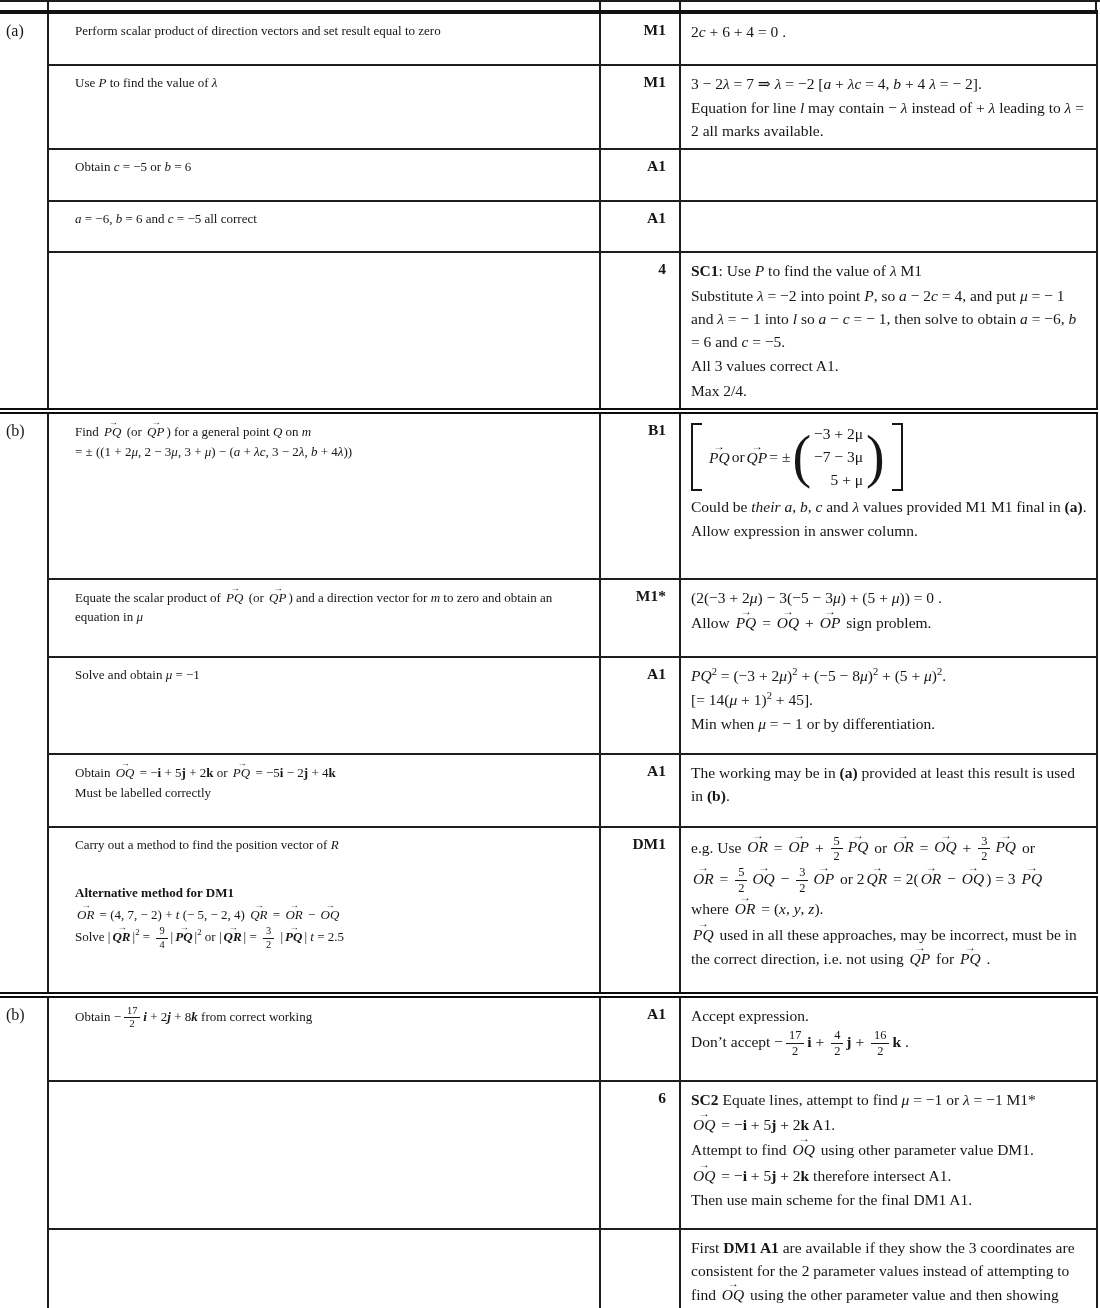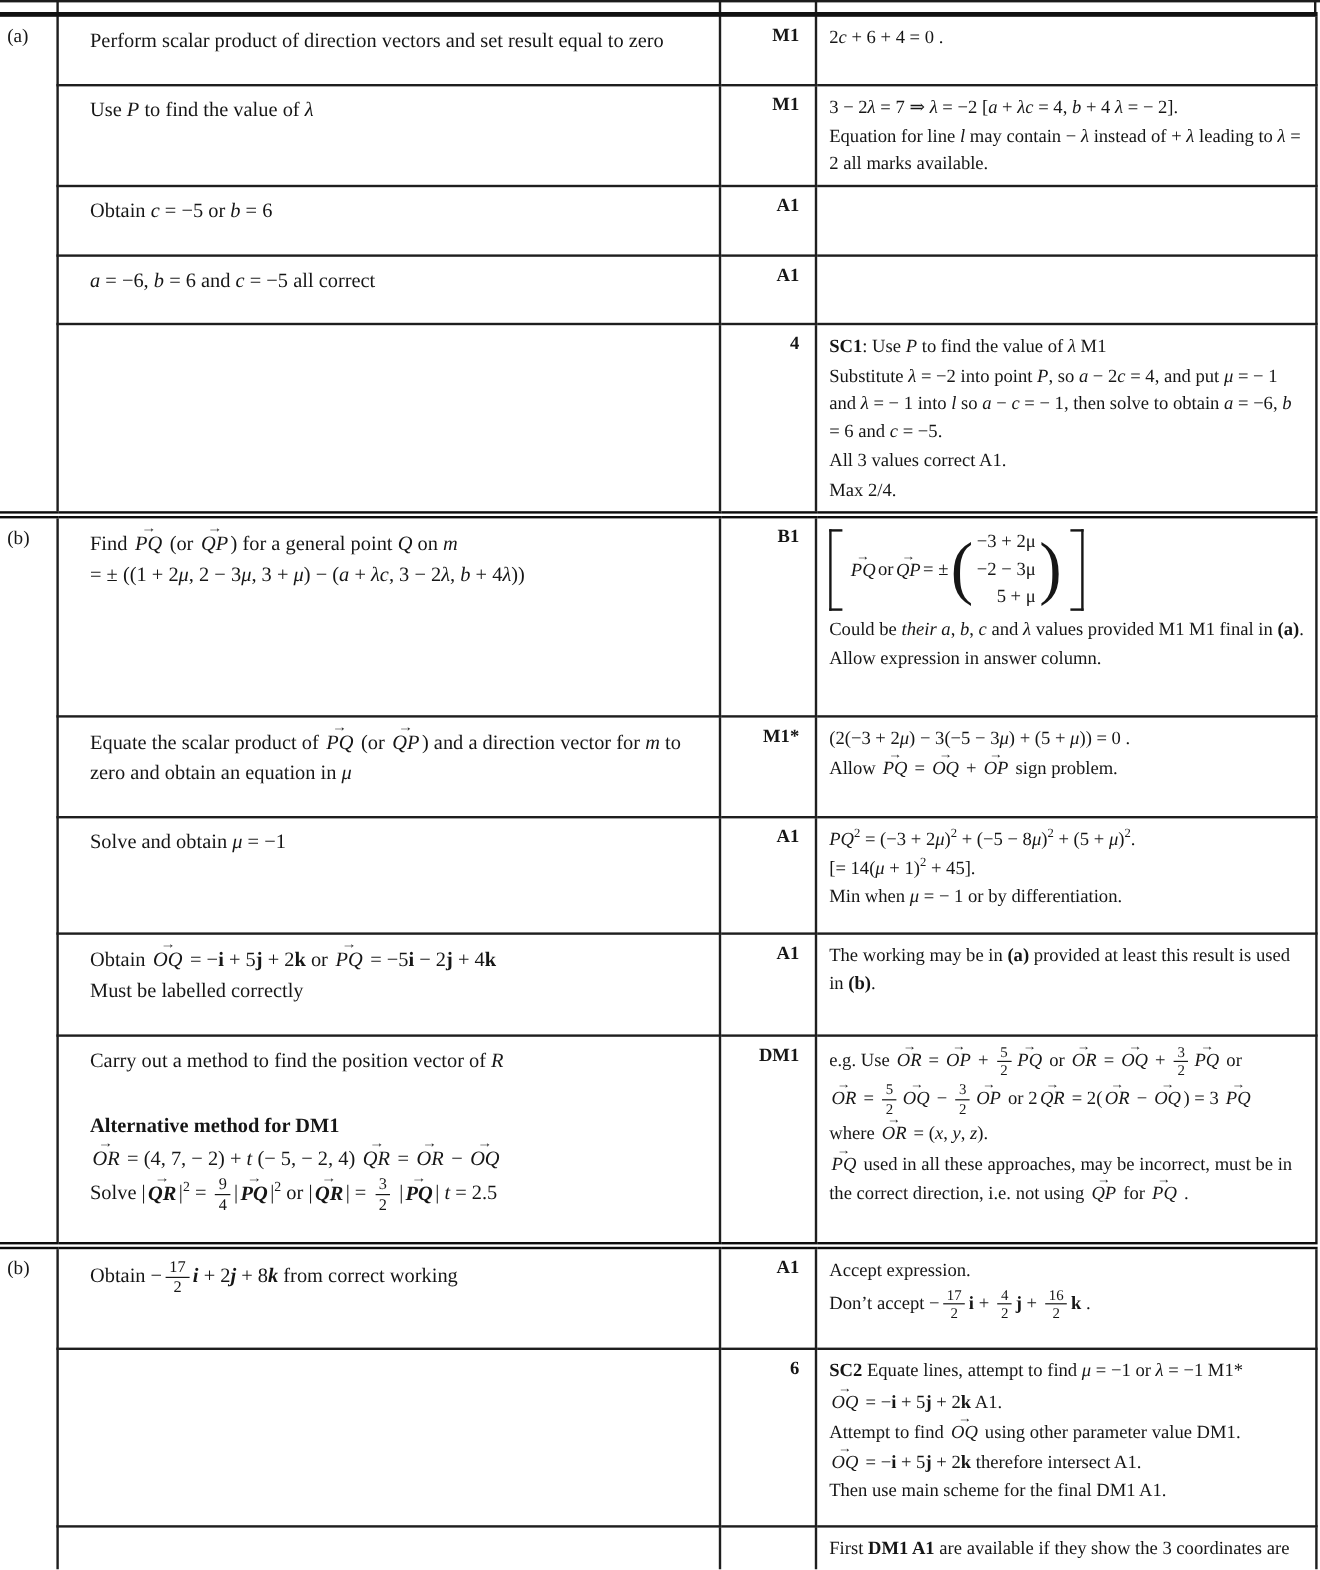--- a/index.html
+++ b/index.html
@@ -7,21 +7,21 @@
         font-family:"Liberation Serif", "DejaVu Serif", serif;color:#161616;overflow:hidden;}
   
   .topline{position:absolute;top:0;left:0;width:1100px;height:2px;background:#1c1c1c;}
   .stub{position:absolute;top:0;width:2px;height:11px;background:#1c1c1c;}
 
   table{position:absolute;top:10px;left:0;width:1097px;border-collapse:collapse;table-layout:fixed;
         border-top:4px solid #111;border-bottom:4px solid #111;}
   td{border:2px solid #1e1e1e;vertical-align:top;overflow:hidden;}
   td.part{border-left:none;font-size:16px;padding:8px 2px 0 6px;}
   tr.sec-first td{border-top:6px double #0d0d0d;}
-  td.desc{font-size:17px;padding:6px 14px 22px 26px;line-height:1.5;}
+  td.desc{font-size:13px;padding:6px 14px 22px 26px;line-height:1.5;}
   td.mark{font-size:15.5px;font-weight:bold;text-align:right;padding:7px 13px 0 2px;}
   td.guide{font-size:15.5px;padding:5px 8px 5px 10px;line-height:1.5;}
 
   .mline{margin:1px 0;}
   .gapline{height:27px;}
   .flexline{display:flex;align-items:center;margin:3px 0;}
   .it{font-style:italic;}
   .bd{font-weight:bold;}
   .bi{font-weight:bold;font-style:italic;}
   sup{font-size:0.68em;line-height:0;}
@@ -114,21 +114,21 @@
             <div class="mline flexline">
               <span class="sqb l"></span>
               <span class="vec">PQ</span>
               <span> or</span>
               <span class="vec">QP</span>
               <span> = ±</span>
               <span class="cvw">
                 <span class="cvp">(</span>
                 <span class="cvr">
                   <span>−3 + 2μ</span>
-                  <span>−2 − 3μ</span>
+                  <span>−7 − 3μ</span>
                   <span>5 + μ</span>
                 </span>
                 <span class="cvp">)</span>
               </span>
               <span class="sqb r"></span>
             </div>
             <div class="mline"><span>Could be </span><span class="it">their</span><span> </span><span class="it">a</span><span>, </span><span class="it">b</span><span>, </span><span class="it">c</span><span> and </span><span class="it">λ</span><span> values provided M1 M1 final in </span><span class="bd">(a)</span><span>.</span></div>
             <div class="mline"><span>Allow expression in answer column.</span></div>
           </td>
         </tr>

